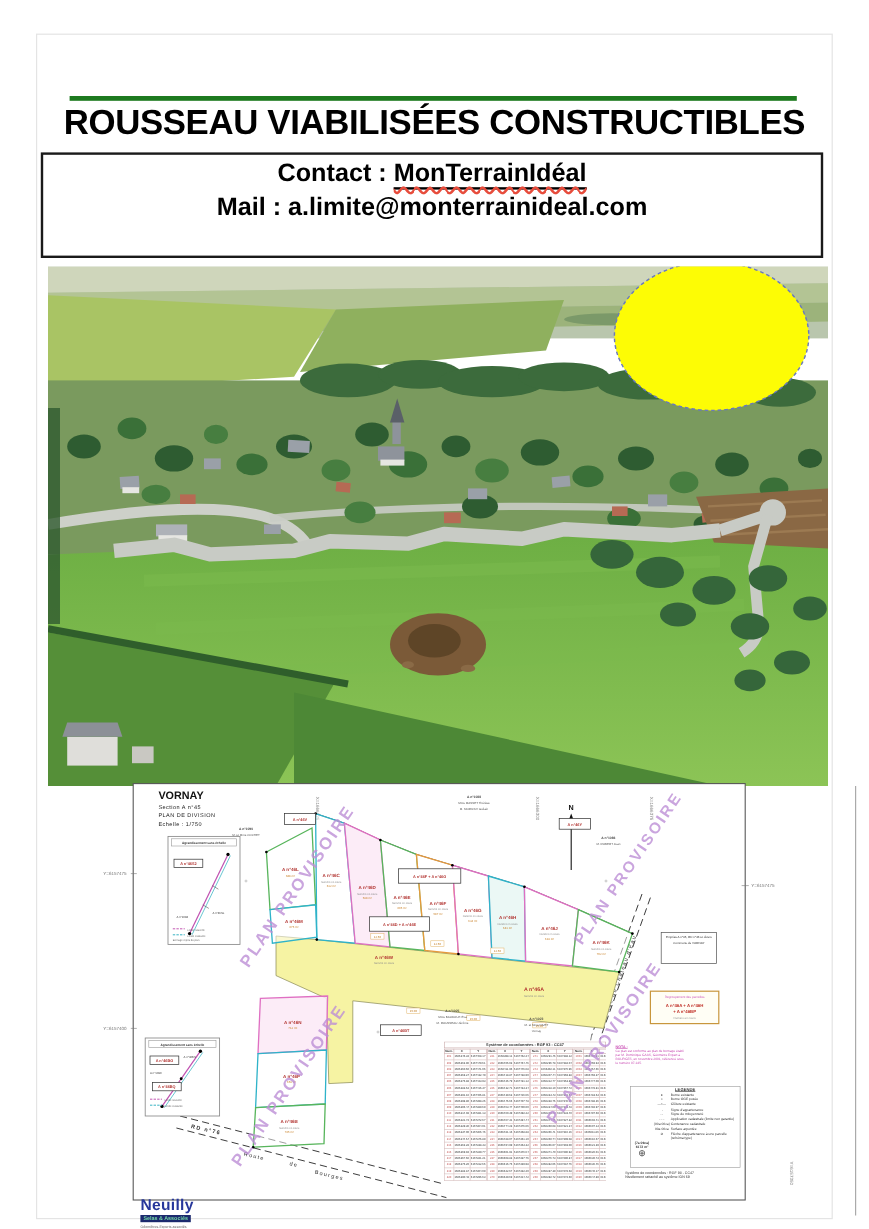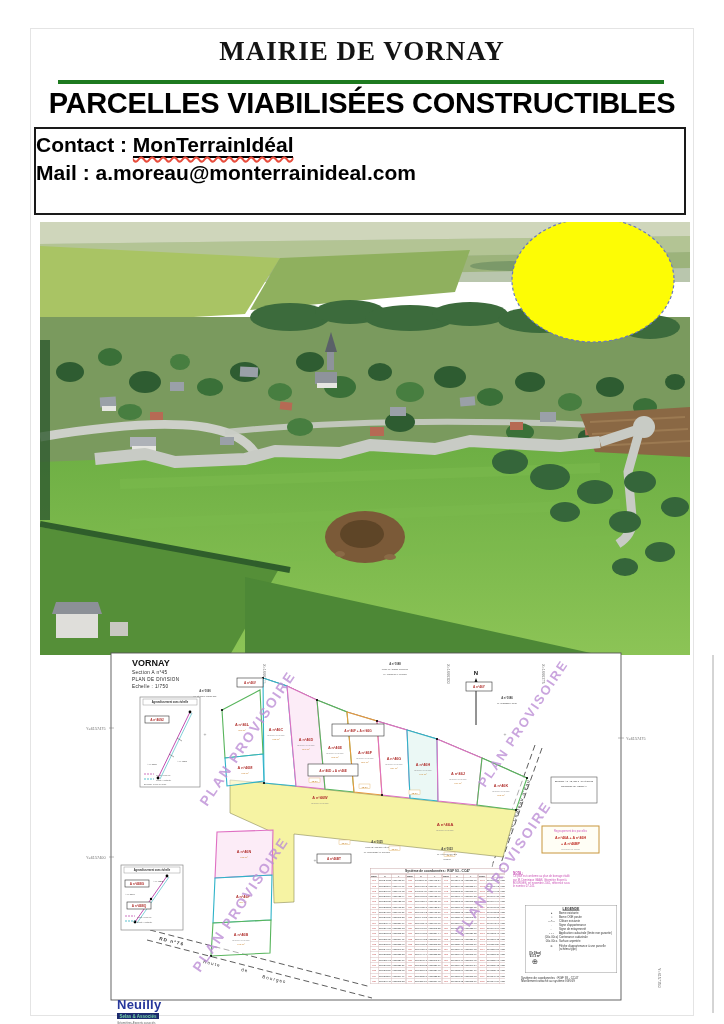--- a/index.html
+++ b/index.html
@@ -5,21 +5,21 @@
   html,body{margin:0;padding:0;background:#fff}
   body{width:724px;height:1024px;font-family:"Liberation Sans",sans-serif;position:relative}
   .page{position:absolute;left:0;top:0;width:724px;height:1024px;background:#fff;overflow:hidden}
   .pborder{position:absolute;left:30px;top:28px;width:662px;height:986px;border:1px solid #e4e4e4}
   .title{position:absolute;left:0;top:36px;width:100%;text-align:center;
          font-family:"Liberation Serif",serif;font-weight:bold;font-size:27px;letter-spacing:1px;color:#141414}
   .grule{position:absolute;left:58px;top:80px;width:606px;height:4px;background:#1d7a1f}
   .banner{position:absolute;left:0;top:87px;width:100%;text-align:center;font-weight:bold;
           font-size:29px;letter-spacing:-0.3px;color:#000}
   .cbox{position:absolute;left:34px;top:127px;width:652px;height:88px;border:2px solid #1a1a1a;
-        box-sizing:border-box;font-weight:bold;font-size:21px;line-height:28px;padding-top:2px;color:#000}
+        box-sizing:border-box;text-align:center;font-weight:bold;font-size:21px;line-height:28px;padding-top:2px;color:#000}
   .cname{border-bottom:2.5px solid #000;text-decoration:underline wavy #e74c3c;text-underline-offset:4px}
   .photo{position:absolute;left:40px;top:222px;width:650px;height:433px}
   .plansvg{position:absolute;left:55px;top:650px;width:669px;height:374px}
   svg{display:block}
   svg text{font-family:"Liberation Sans",sans-serif}
   .ttl{font-size:9px;font-weight:bold;fill:#111}
   .sub{font-size:4.6px;fill:#222;letter-spacing:.4px}
   .wm{font-size:14px;font-weight:bold;fill:#bd8fd6;letter-spacing:2px;opacity:.8}
   .lotl{font-size:3.8px;font-weight:bold;fill:#b23431;text-anchor:middle}
   .lotp{font-size:2.2px;fill:#8a8a8a;text-anchor:middle}
@@ -76,27 +76,26 @@
   .firm-line{font-size:6px;line-height:7.2px}
   .wm-html{position:absolute;left:452px;top:930px;z-index:4;font-weight:bold;font-size:14px;
            letter-spacing:2px;color:#bd8fd6;opacity:.8;transform:rotate(-56deg);transform-origin:0 0;white-space:nowrap;pointer-events:none}
 </style>
 </head>
 <body>
 
 <div class="page">
   <div class="pborder"></div>
 
-  <div class="title">MAIRIE DE VORNAY</div>
   <div class="grule"></div>
-  <div class="banner">PARCELLES VIABILISÉES CONSTRUCTIBLES</div>
+  <div class="banner">ROUSSEAU VIABILISÉES CONSTRUCTIBLES</div>
 
   <div class="cbox">
     <div><span>Contact : </span><span class="cname">MonTerrainIdéal</span></div>
-    <div>Mail : a.moreau@monterrainideal.com</div>
+    <div>Mail : a.limite@monterrainideal.com</div>
   </div>
 
   <svg class="photo" viewBox="0 0 650 433">
     <defs>
       <linearGradient id="gf" x1="0" y1="0" x2="0" y2="1">
         <stop offset="0" stop-color="#6cae43"></stop>
           <stop offset="1" stop-color="#8cc456"></stop>
       </linearGradient>
     </defs>
     <g>

